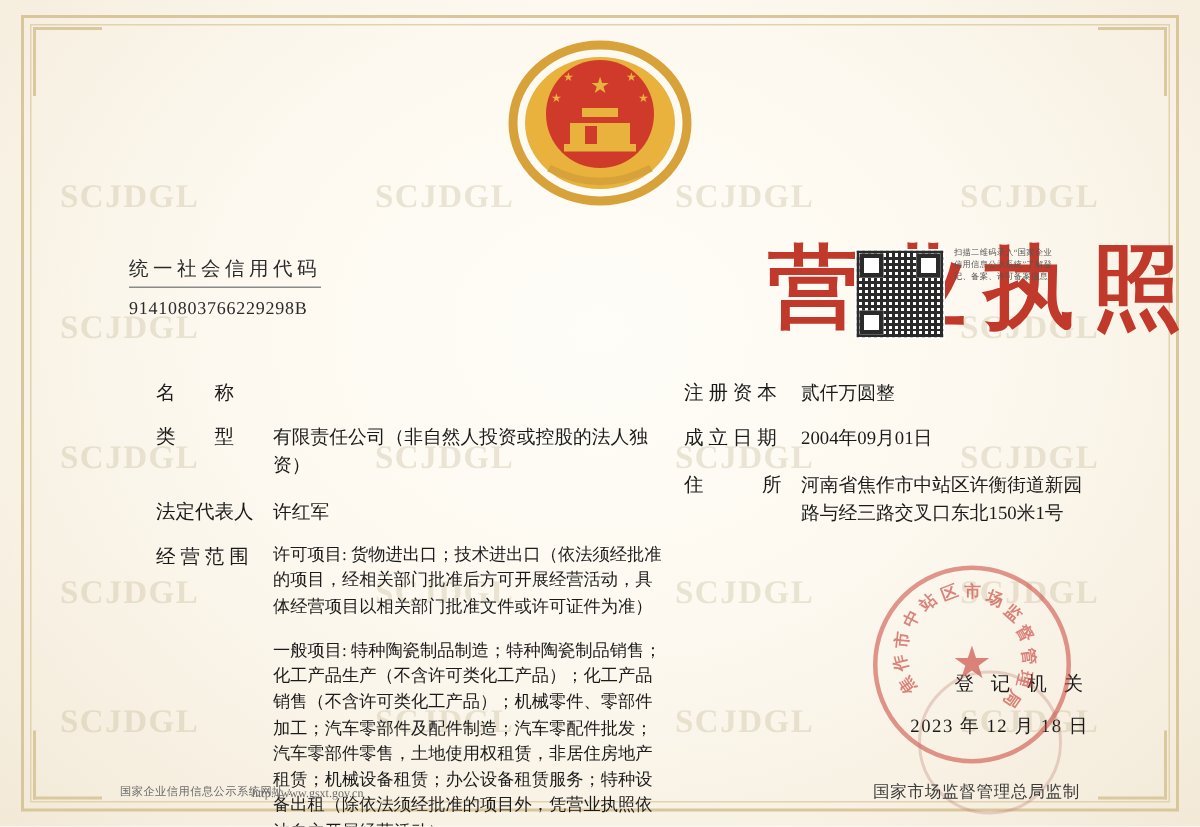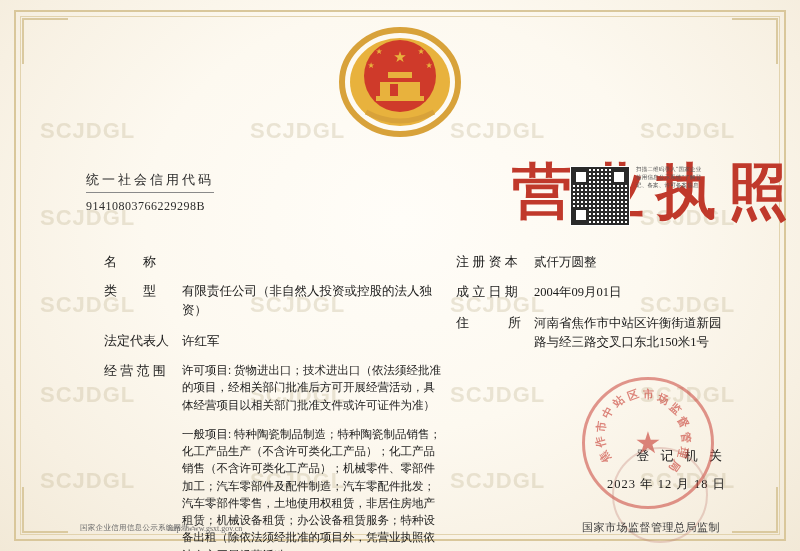--- a/index.html
+++ b/index.html
@@ -46,21 +46,21 @@
   .corner.br { right: 22px; bottom: 18px; border-left: none; border-top: none; }
 
   
   .watermarks {
     position: absolute;
     left: 0; top: 0; right: 0; bottom: 0;
     pointer-events: none;
   }
   .wm {
     position: absolute;
-    font-family: Liberation Sans, sans-serif;
+    font-family: Liberation Serif, serif;
     font-size: 22px;
     letter-spacing: 1px;
     color: rgba(190, 175, 140, 0.30);
     font-weight: bold;
     white-space: nowrap;
   }
 
   
   .emblem {
     position: absolute;

